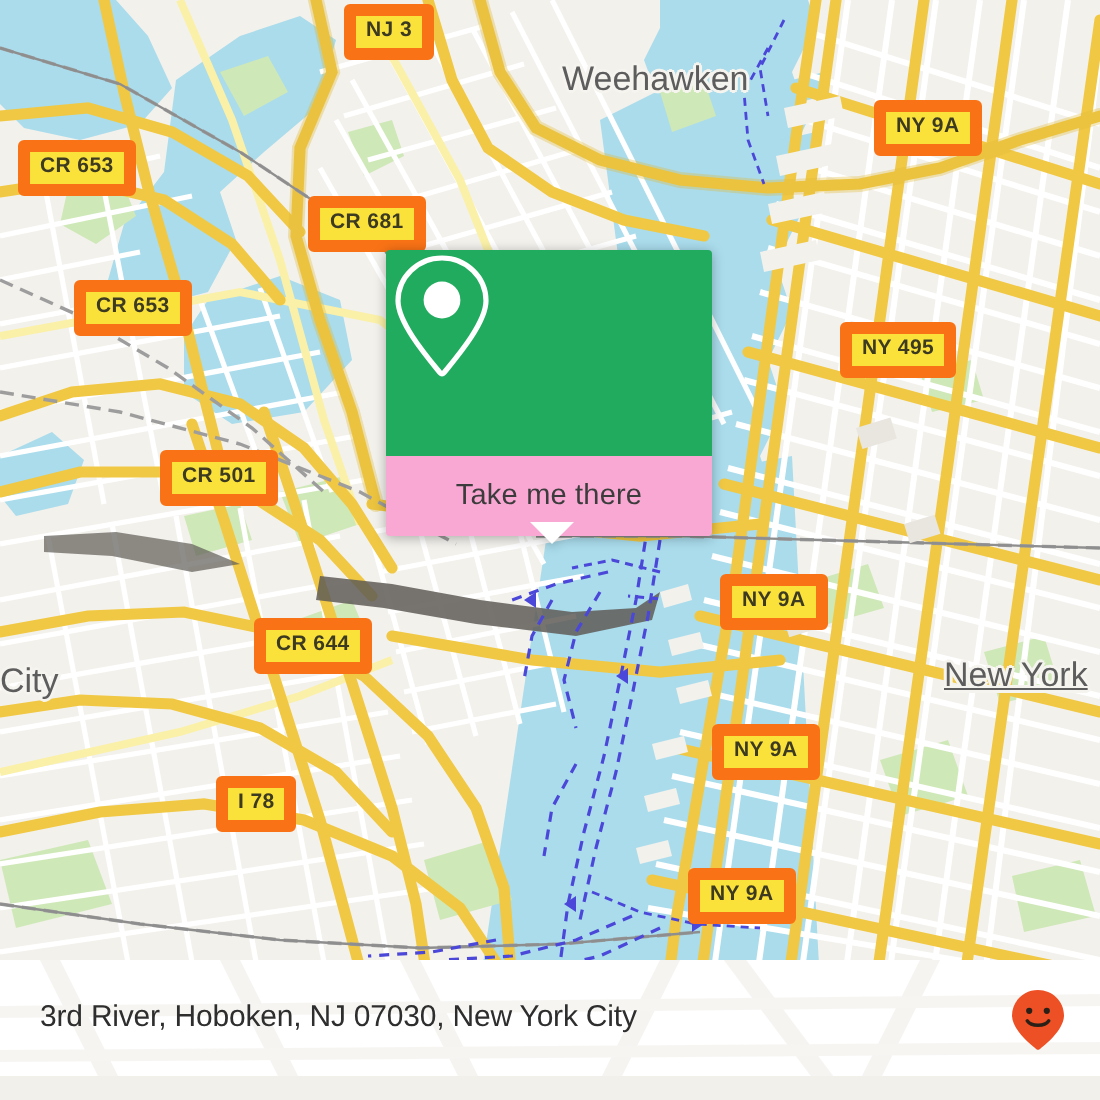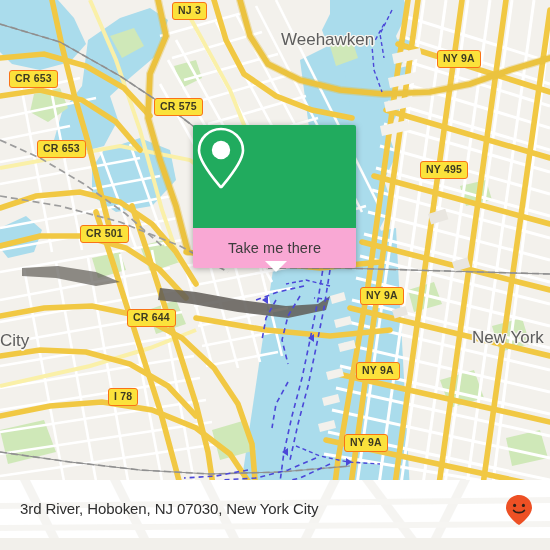--- a/index.html
+++ b/index.html
@@ -17,21 +17,21 @@
     width: 550px; height: 492px;
     background: #f3f1ec;
     overflow: hidden;
   }
   #map svg { position: absolute; left: 0; top: 0; display: block; }
 
   
   .shield {
     position: absolute;
     background: #fbe23b;
-    border: 1px solid #f97316;
+    border: 6px solid #f97316;
     border-radius: 3px;
     color: #3d3a22;
     font-family: "Liberation Sans", sans-serif;
     font-weight: bold;
     font-size: 10.5px;
     line-height: 13px;
     letter-spacing: .2px;
     padding: 1px 5px 2px 5px;
     white-space: nowrap;
     text-align: center;
@@ -385,33 +385,33 @@
           <rect x="428" y="214" width="18" height="11" transform="rotate(-17 428 214)"></rect>
           <rect x="452" y="262" width="16" height="10" transform="rotate(-17 452 262)"></rect>
           <rect x="392" y="310" width="14" height="9" transform="rotate(-17 392 310)"></rect>
         </g>
 
       </g>
     </svg>
 
     <div class="shield" style="left:172px;top:2px;">NJ 3</div>
     <div class="shield" style="left:9px;top:70px;">CR 653</div>
-    <div class="shield" style="left:154px;top:98px;">CR 575</div>
+    <div class="shield" style="left:154px;top:98px;">CR 681</div>
     <div class="shield" style="left:437px;top:50px;">NY 9A</div>
     <div class="shield" style="left:37px;top:140px;">CR 653</div>
     <div class="shield" style="left:420px;top:121px;margin-top:40px;">NY 495</div>
     <div class="shield" style="left:80px;top:225px;">CR 501</div>
     <div class="shield" style="left:360px;top:287px;">NY 9A</div>
     <div class="shield" style="left:87px;top:309px;margin-left:40px;">CR 644</div>
     <div class="shield" style="left:356px;top:362px;">NY 9A</div>
     <div class="shield" style="left:108px;top:388px;">I 78</div>
     <div class="shield" style="left:344px;top:434px;">NY 9A</div>
 
     <div class="place big" style="left:281px;top:31px;text-align:center;">Weehawken</div>
-    <div class="place big" style="left:472px;top:329px;">New York</div>
+    <div class="place big" style="left:472px;top:329px;text-decoration:underline;">New York</div>
     <div class="place big" style="left:0px;top:332px;">City</div>
 
     <div id="popup">
       <div id="popup-green">
         <svg width="56" height="66" viewBox="0 0 56 66">
           <path d="M28 4 C15.8 4 6 13.6 6 25.4 C6 36.6 21 54 27.2 61.6 C27.6 62.1 28.4 62.1 28.8 61.6 C35 54 50 36.6 50 25.4 C50 13.6 40.2 4 28 4 Z" fill="none" stroke="#ffffff" stroke-width="2.6"></path>
           <circle cx="28" cy="25" r="9.2" fill="#ffffff"></circle>
         </svg>
       </div>
       <div id="popup-btn">Take me there</div>

